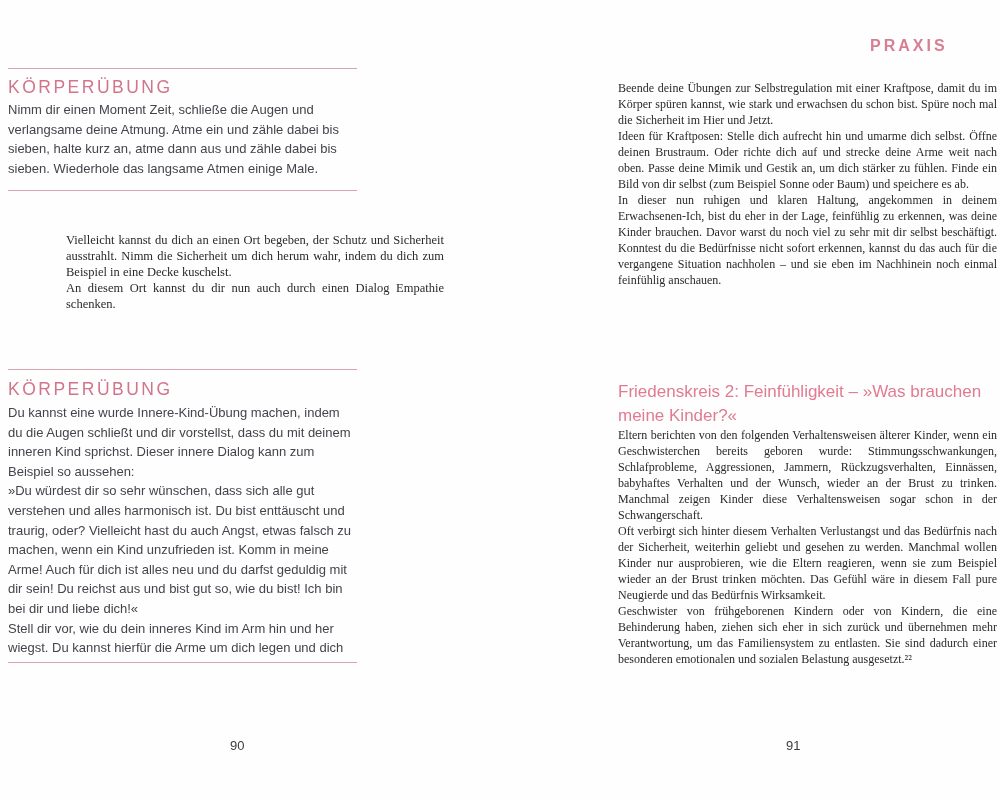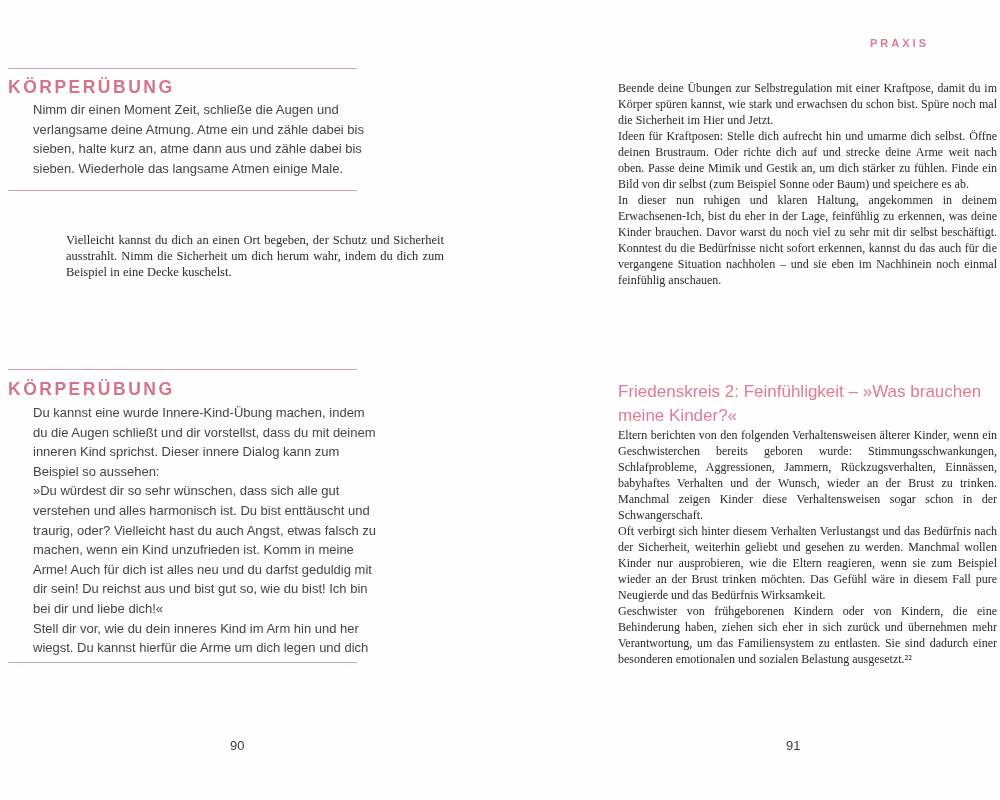--- a/index.html
+++ b/index.html
@@ -22,36 +22,35 @@
     width: 349px;
     height: 1px;
     background: #d9a4b2;
   }
 
   
   .box-heading {
     position: absolute;
     left: 8px;
     font-family: "Liberation Sans", sans-serif;
-    font-weight: 700;
+    font-weight: 400;
     font-size: 17.5px;
     letter-spacing: 2.5px;
     color: #d2758b;
     white-space: nowrap;
   }
   .box-body {
     position: absolute;
     left: 8px;
     width: 349px;
     font-family: "Liberation Sans", sans-serif;
     font-size: 13px;
     line-height: 19.6px;
     color: #45434b;
     overflow: hidden;
-    margin-left: 25px;
   }
   .box-body p { margin: 0; }
 
   
   .serif-block {
     position: absolute;
     font-family: "Liberation Serif", serif;
     font-size: 12px;
     line-height: 16px;
     color: #2b282b;
@@ -60,27 +59,27 @@
     overflow: hidden;
   }
   .serif-block p { margin: 0; }
   .serif-block-left {
     font-size: 12.5px;
   }
 
   
   .running-head {
     position: absolute;
-    left: 836px;
+    left: 870px;
     top: 37px;
     width: 127px;
-    text-align: center;
+    text-align: left;
     font-family: "Liberation Sans", sans-serif;
     font-weight: 700;
-    font-size: 11px;
+    font-size: 16px;
     letter-spacing: 3px;
     color: #d87e92;
   }
   .subheading {
     position: absolute;
     left: 618px;
     top: 380px;
     width: 379px;
     font-family: "Liberation Sans", sans-serif;
     font-weight: 400;
@@ -110,20 +109,21 @@
   <div class="box-heading" style="top:77px">KÖRPERÜBUNG</div>
 
   <div class="box-body" style="top:100px; height:88px">
     <p>Nimm dir einen Moment Zeit, schließe die Augen und verlangsame deine Atmung. Atme ein und zähle dabei bis sieben, halte kurz an, atme dann aus und zähle dabei bis sieben. Wiederhole das langsame Atmen einige Male.</p>
   </div>
 
   <div class="rule" style="top:190px"></div>
 
   <div class="serif-block serif-block-left" style="left:66px; top:232px; width:378px; height:110px">
     <p>Vielleicht kannst du dich an einen Ort begeben, der Schutz und Sicherheit ausstrahlt. Nimm die Sicherheit um dich herum wahr, indem du dich zum Beispiel in eine Decke kuschelst.</p>
+    <p>An diesem Ort kannst du dir nun auch durch einen Dialog Empathie schenken.</p>
   </div>
 
   <div class="rule" style="top:369px"></div>
 
   <div class="box-heading" style="top:379px">KÖRPERÜBUNG</div>
 
   <div class="box-body" style="top:403px; height:256px">
     <p>Du kannst eine wurde Innere-Kind-Übung machen, indem du die Augen schließt und dir vorstellst, dass du mit deinem inneren Kind sprichst. Dieser innere Dialog kann zum Beispiel so aussehen:</p>
     <p>»Du würdest dir so sehr wünschen, dass sich alle gut verstehen und alles harmonisch ist. Du bist enttäuscht und traurig, oder? Vielleicht hast du auch Angst, etwas falsch zu machen, wenn ein Kind unzufrieden ist. Komm in meine Arme! Auch für dich ist alles neu und du darfst geduldig mit dir sein! Du reichst aus und bist gut so, wie du bist! Ich bin bei dir und liebe dich!«</p>
     <p>Stell dir vor, wie du dein inneres Kind im Arm hin und her wiegst. Du kannst hierfür die Arme um dich legen und dich selbst umarmen.</p>

